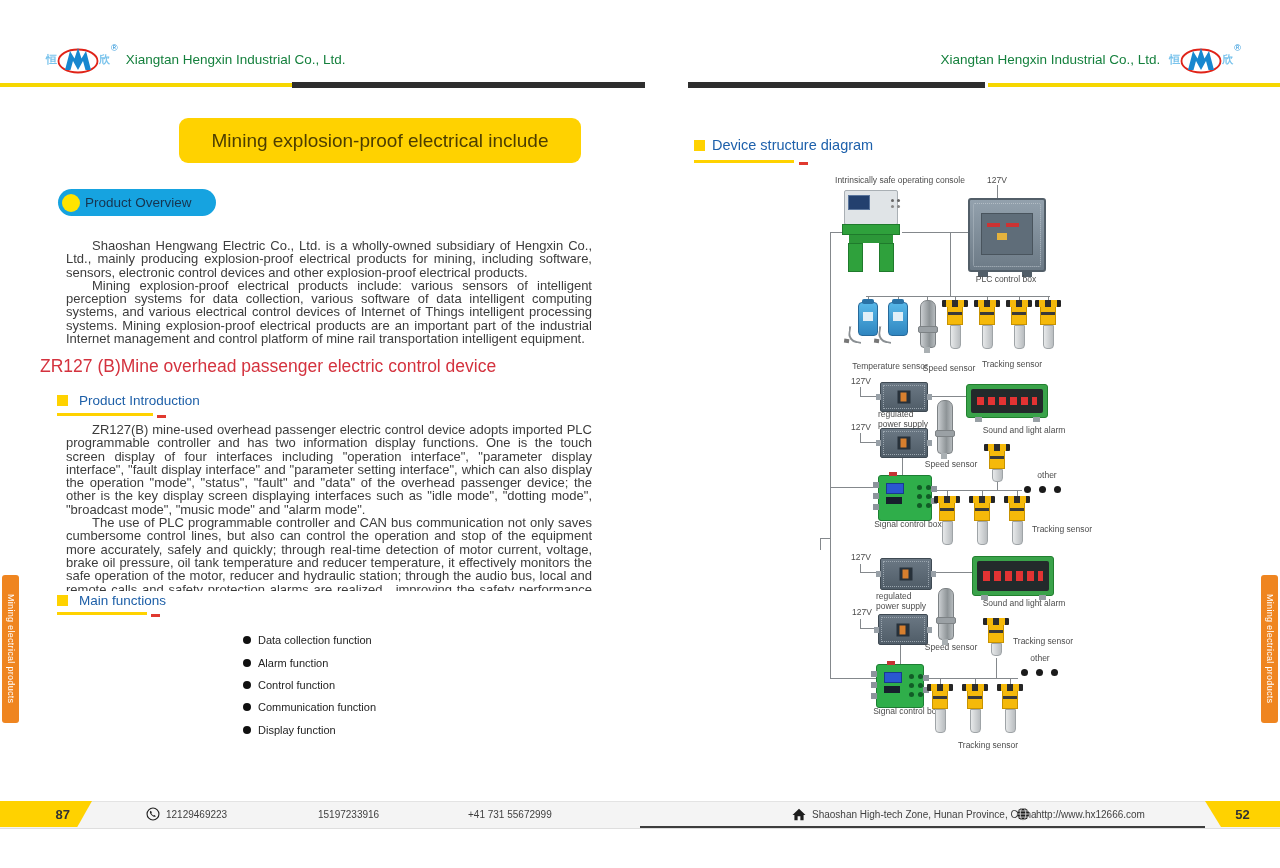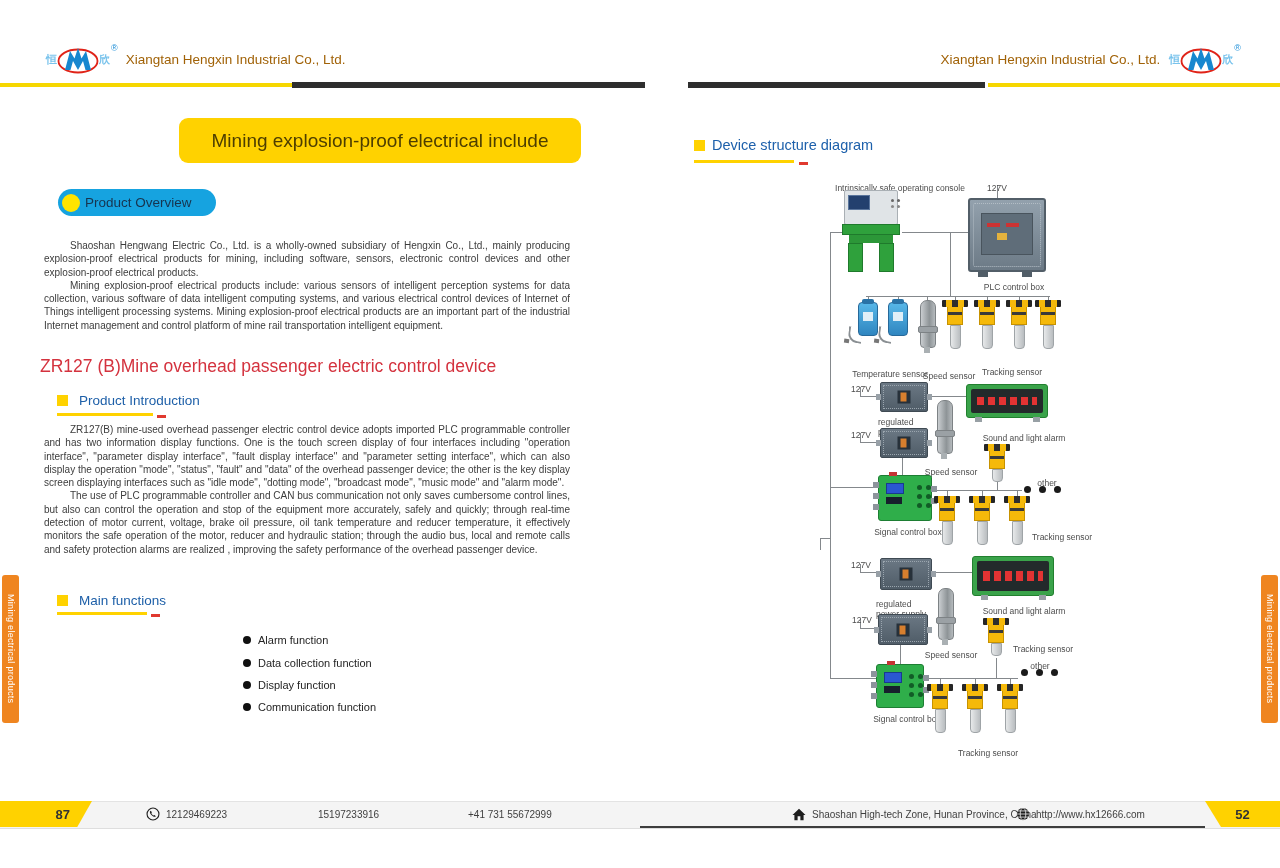--- a/index.html
+++ b/index.html
@@ -1,52 +1,52 @@
 <!DOCTYPE html>
 <html><head>
 <meta charset="utf-8">
 <style>
   html,body{margin:0;padding:0;}
   body{width:1280px;height:868px;position:relative;background:#fff;
        font-family:"Liberation Sans",sans-serif;overflow:hidden;}
 
   
   .hdr{position:absolute;top:44px;display:flex;align-items:center;gap:9px;}
-  .hdr .co{font-size:13.5px;color:#a16207;}
+  .hdr .co{font-size:13.5px;color:#15803d;}
   .logo{display:flex;align-items:center;position:relative;}
   .logo .cn{color:#79c3ec;font-size:11px;font-weight:bold;}
   .logo .reg{color:#2090d8;font-size:9px;position:relative;top:-11px;left:1px;}
   .rule{position:absolute;}
   .ry{height:4px;background:#f6d700;top:83px;}
   .rd{height:6px;background:#2e2e2e;top:82px;}
 
   
   .banner{position:absolute;left:179px;top:118px;width:402px;height:45px;background:#ffd200;
           border-radius:9px;display:flex;align-items:center;justify-content:center;
           font-size:19px;color:#4d3e00;}
   .pill{position:absolute;left:58px;top:189px;width:158px;height:27px;background:#16a3e0;
         border-radius:14px;display:flex;align-items:center;font-size:13.5px;color:#17344f;}
   .pill .dotY{width:18px;height:18px;border-radius:50%;background:#ffe400;margin:0 5px 0 4px;flex:0 0 auto;}
-  .bodytext{position:absolute;left:44px;width:526px;font-size:10px;line-height:13.3px;
+  .bodytext{position:absolute;left:66px;width:526px;font-size:13px;line-height:13.3px;
             color:#3c3c3c;text-align:justify;overflow:hidden;}
   .bodytext p{margin:0;text-indent:26px;}
   .prodtitle{position:absolute;left:40px;top:356px;width:570px;font-size:17.5px;color:#d4323e;}
   .sechead{position:absolute;display:flex;align-items:center;gap:11px;font-size:13.5px;color:#1d5fa8;}
   .sq{width:11px;height:11px;background:#ffd200;flex:0 0 auto;}
   .uly{position:absolute;height:3px;background:#ffd200;}
   .uld{position:absolute;height:3px;background:#e0392f;}
   .funcs{position:absolute;left:243px;top:629px;}
   .fitem{height:22.4px;display:flex;align-items:center;font-size:11px;color:#242424;}
   .fitem .b{width:8px;height:8px;border-radius:50%;background:#101010;margin-right:7px;flex:0 0 auto;}
 
   
   #diagram{position:absolute;left:690px;top:168px;width:482px;height:622px;}
   .wh{position:absolute;height:1.2px;background:#84888c;}
   .wv{position:absolute;width:1.2px;background:#84888c;}
-  .dlab{position:absolute;font-size:8.5px;line-height:10px;color:#4c4c4c;text-align:center;margin-top:8px;}
+  .dlab{position:absolute;font-size:8.5px;line-height:10px;color:#4c4c4c;text-align:center;}
   .nw{white-space:nowrap;}
 
   .console{position:absolute;width:58px;height:80px;}
   .console .cab{position:absolute;left:2px;top:0;width:52px;height:33px;background:#e0e4e7;border:1px solid #a9afb4;border-radius:2px;}
   .console .scr{position:absolute;left:6px;top:5px;width:20px;height:13px;background:#23406e;border:1px solid #5a759c;}
   .console .keys{position:absolute;right:6px;top:9px;width:3px;height:3px;background:#666;border-radius:50%;
                  box-shadow:6px 0 0 #666,0 6px 0 #888,6px 6px 0 #888;}
   .console .deck{position:absolute;left:0;top:34px;width:56px;height:9px;background:#2fa13c;border:1px solid #1f7a2c;}
   .console .apron{position:absolute;left:7px;top:45px;width:44px;height:8px;background:#2c9738;}
   .console .legL,.console .legR{position:absolute;top:53px;width:13px;height:27px;background:#2fa13c;border:1px solid #1f7a2c;}
@@ -179,33 +179,37 @@
 <div class="sechead" style="left:57px;top:593px;">
   <span class="sq"></span>
   <span>Main functions</span>
 </div>
 <div class="uly" style="left:57px;top:612px;width:90px;"></div>
 <div class="uld" style="left:151px;top:614px;width:9px;"></div>
 
 <div class="funcs">
   <div class="fitem">
       <span class="b"></span>
-      <span>Alarm function</span>
+      <span>Data collection function</span>
     </div>
   <div class="fitem">
       <span class="b"></span>
-      <span>Data collection function</span>
+      <span>Alarm function</span>
+    </div>
+  <div class="fitem">
+      <span class="b"></span>
+      <span>Control function</span>
+    </div>
+  <div class="fitem">
+      <span class="b"></span>
+      <span>Communication function</span>
     </div>
   <div class="fitem">
       <span class="b"></span>
       <span>Display function</span>
-    </div>
-  <div class="fitem">
-      <span class="b"></span>
-      <span>Communication function</span>
     </div>
 </div>
 
 <div class="sechead" style="left:694px;top:137px;font-size:14.5px;gap:7px;color:#1d60ab;">
   <span class="sq"></span>
   <span>Device structure diagram</span>
 </div>
 <div class="uly" style="left:694px;top:160px;width:100px;"></div>
 <div class="uld" style="left:799px;top:162px;width:9px;"></div>
 
@@ -263,21 +267,21 @@
     <div class="legL"></div>
     <div class="legR"></div>
   </div>
 
   <div class="plcbox" style="left:278px;top:30px;width:74px;height:70px;">
     <div class="plc-in">
       <div class="plc-r"></div>
       <div class="plc-y"></div>
     </div>
   </div>
-  <div class="dlab" style="left:284px;top:106px;width:80px;">PLC control box</div>
+  <div class="dlab" style="left:276px;top:106px;width:80px;">PLC control box</div>
 
   <div class="temp" style="left:168px;top:134px;">
       <div class="ts-body"></div>
       <div class="ts-cap"></div>
       <div class="ts-win"></div>
       <div class="ts-tail"></div>
     </div>
   <div class="temp" style="left:198px;top:134px;">
       <div class="ts-body"></div>
       <div class="ts-cap"></div>

